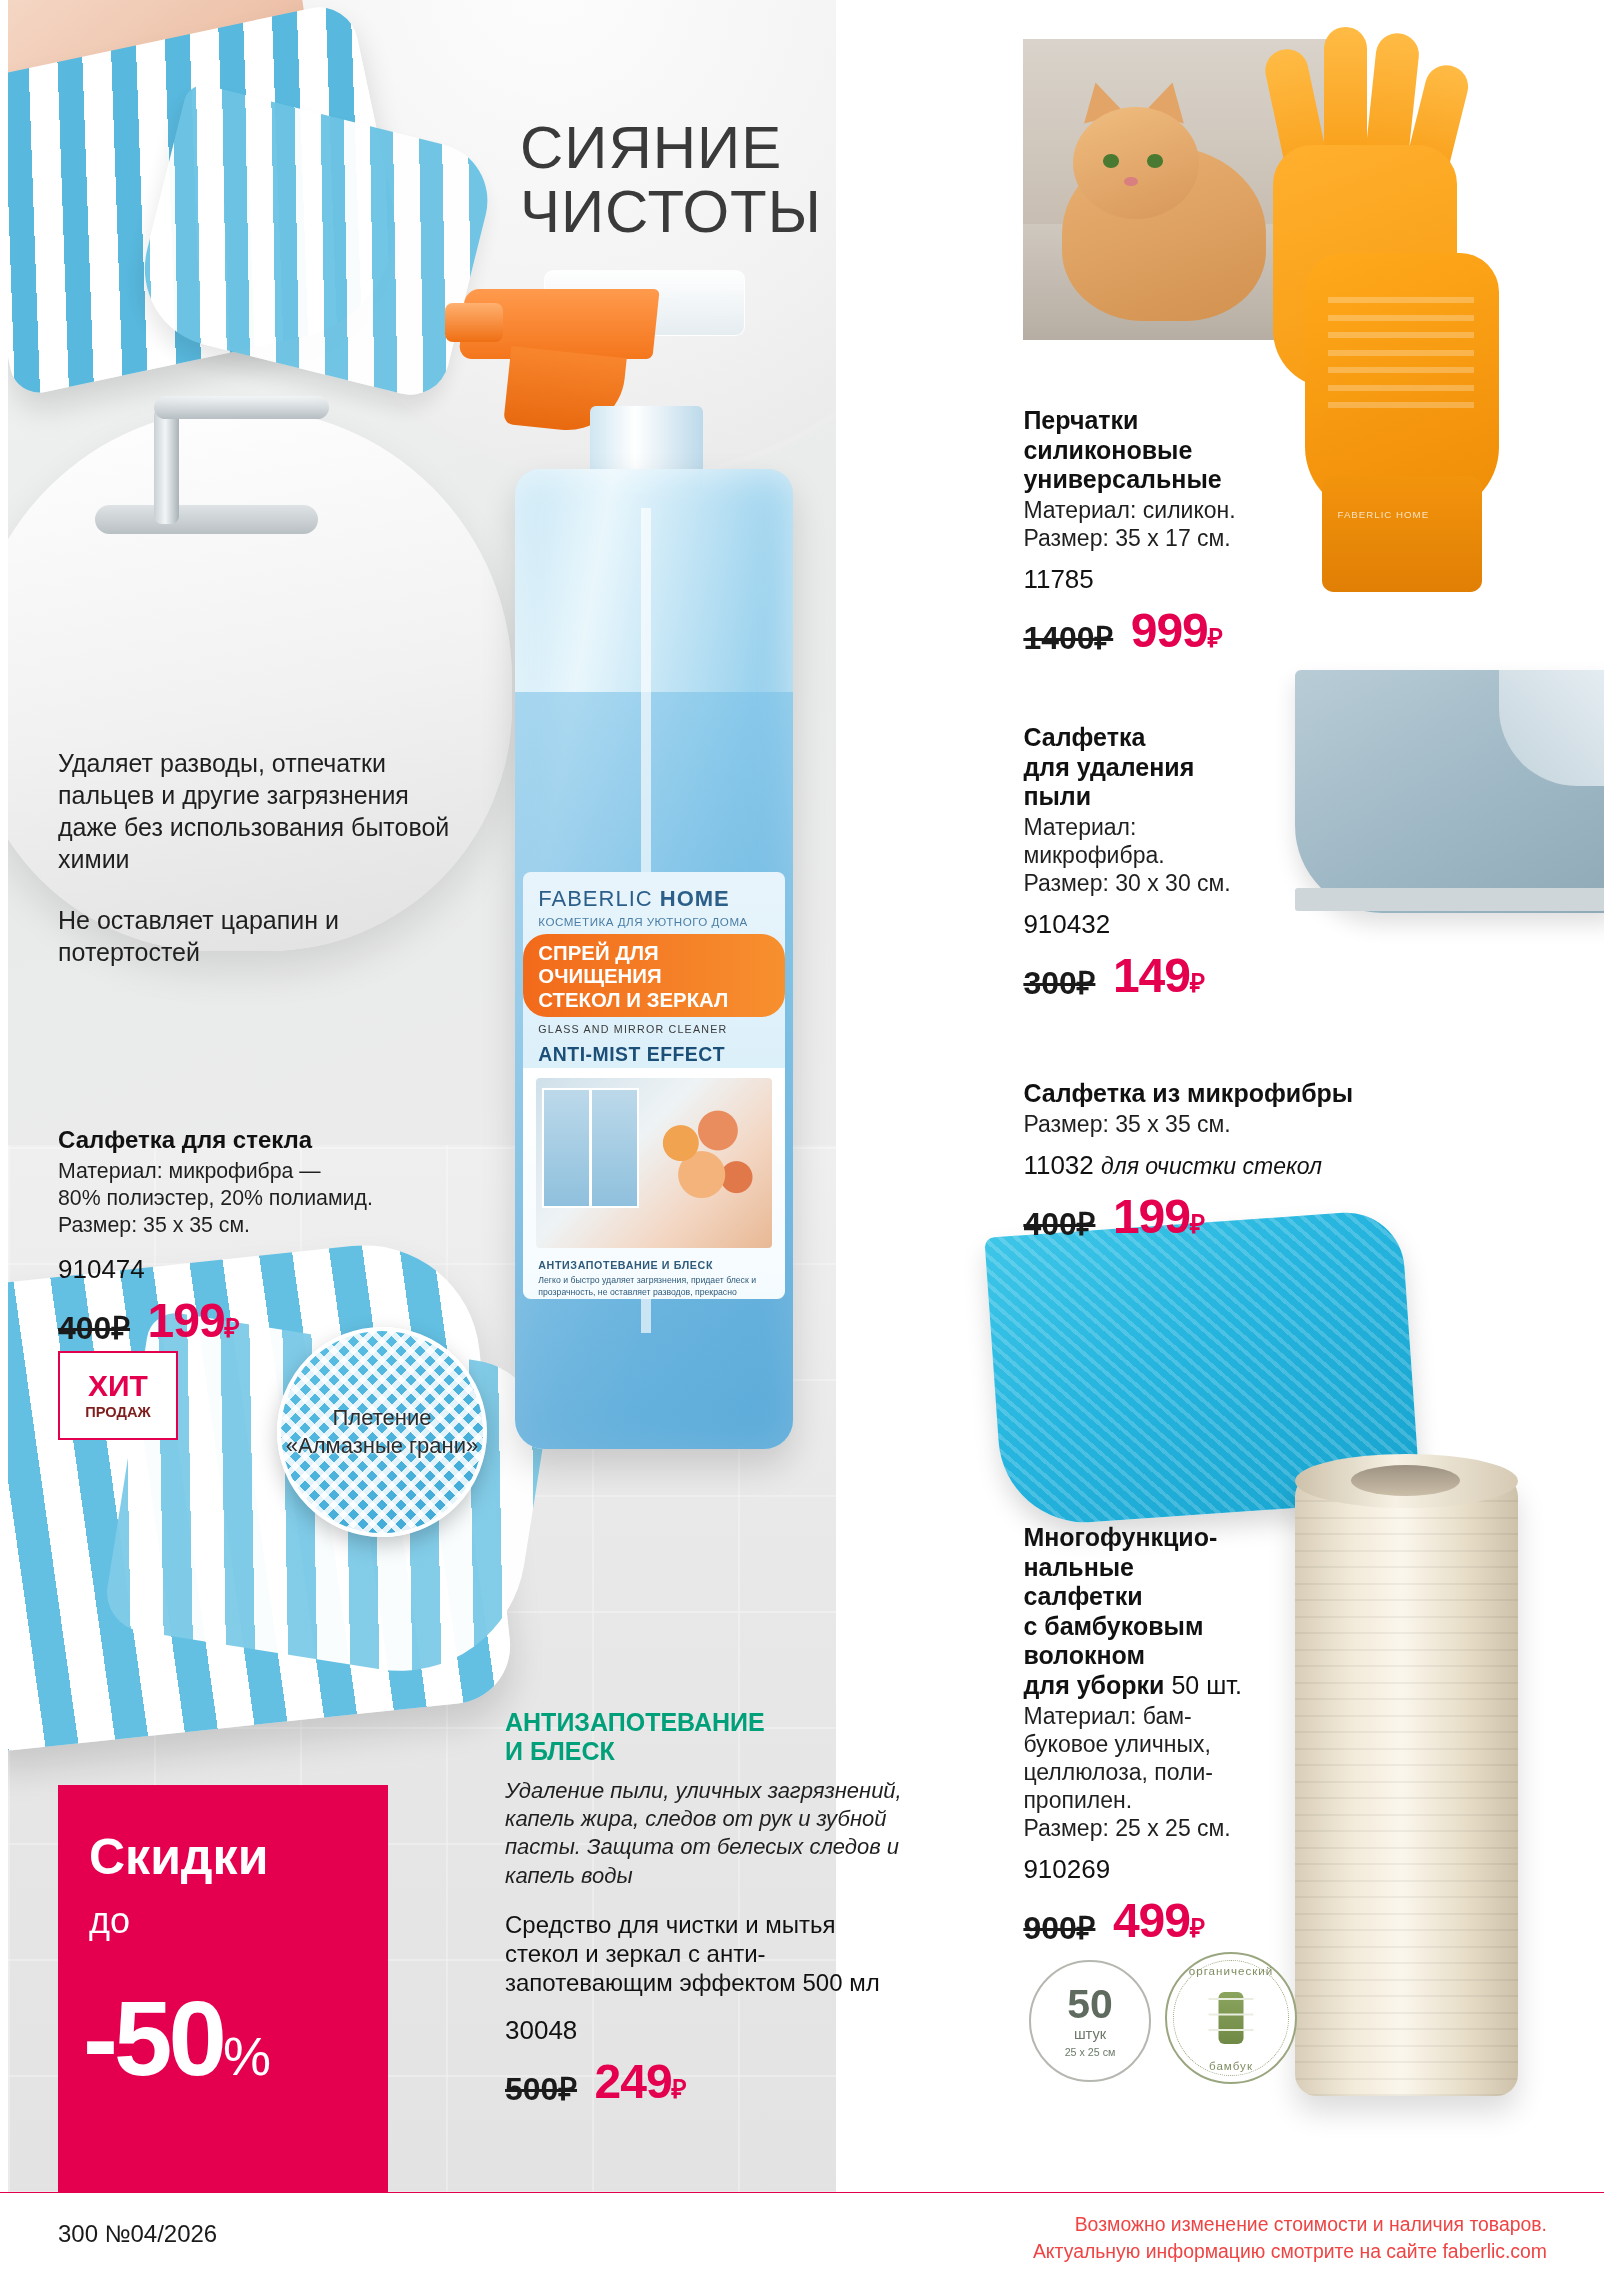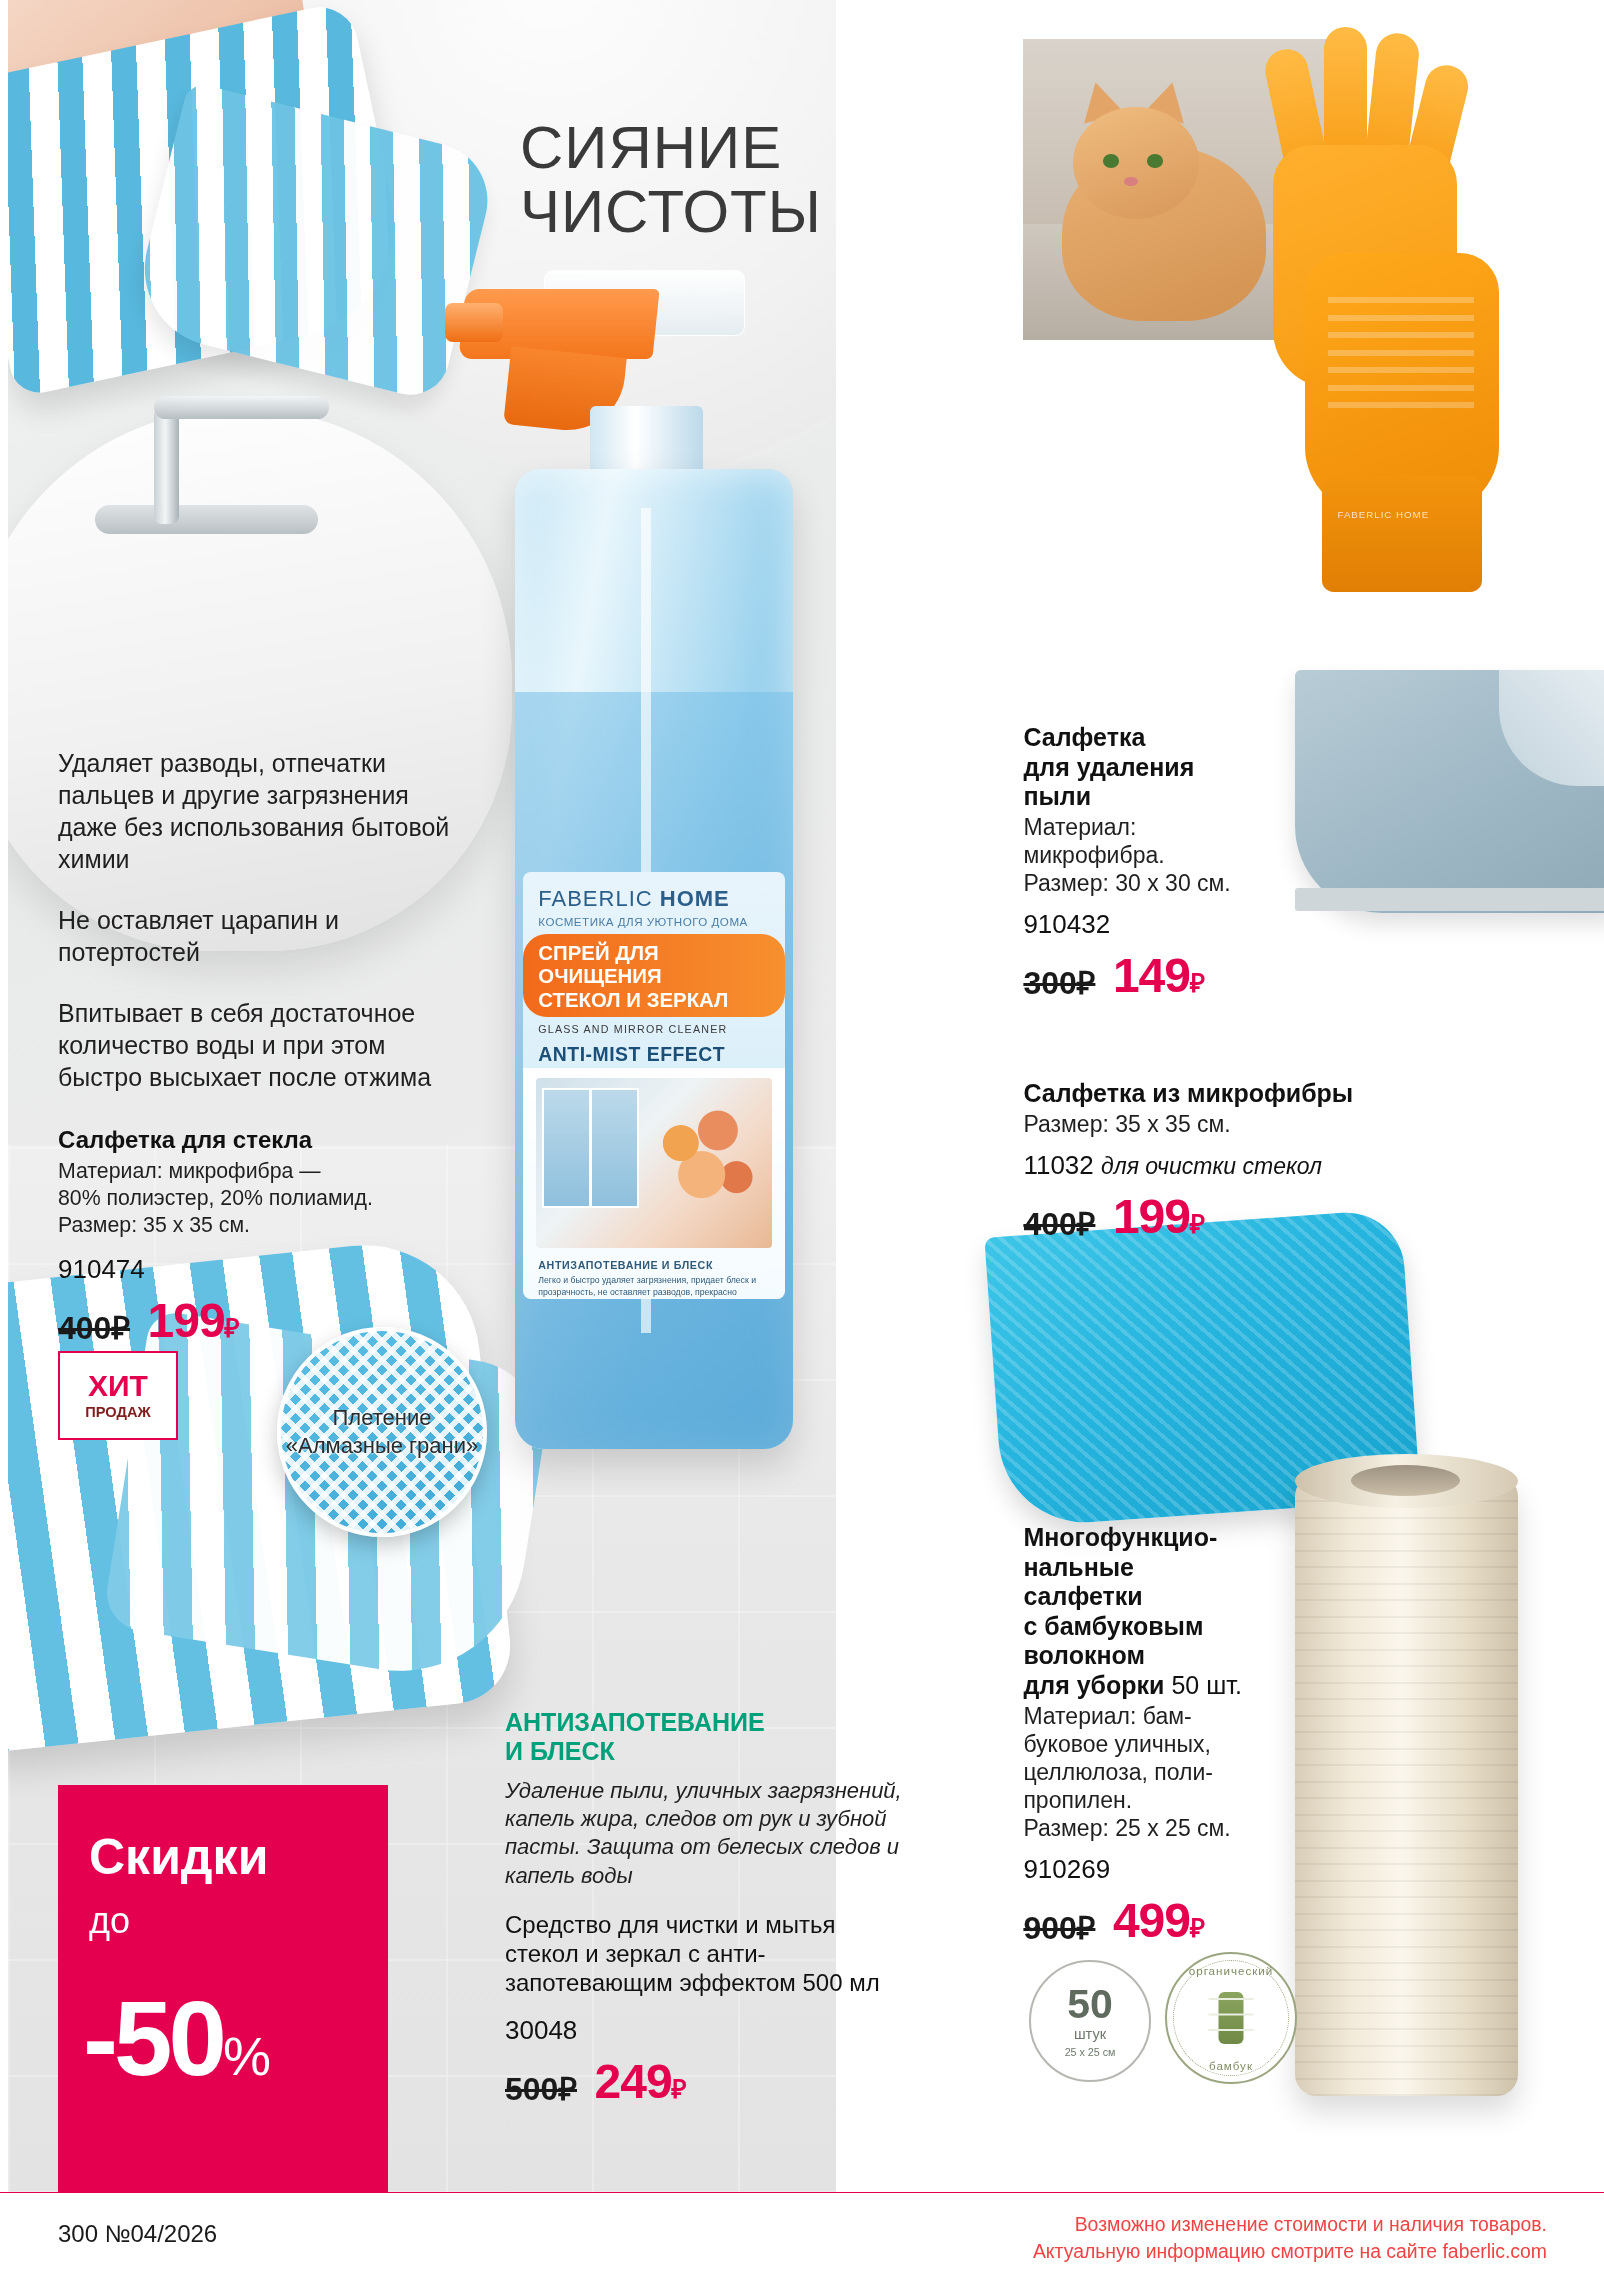--- a/index.html
+++ b/index.html
@@ -358,21 +358,20 @@
           <b>АНТИЗАПОТЕВАНИЕ И БЛЕСК</b>
           <span>Легко и быстро удаляет загрязнения, придает блеск и прозрачность, не оставляет разводов, прекрасно впитывает брызги</span>
         </div>
       </div>
     </div>
   </div>
 
   <div class="ltext">
     <p>Удаляет разводы, отпечатки пальцев и другие загрязнения даже без использования бытовой химии</p>
     <p>Не оставляет царапин и потертостей</p>
-    <p>Впитывает в себя достаточное количество воды и при этом быстро высыхает после отжима</p>
   </div>
 
   <div class="lprod">
     <h3>Салфетка для стекла</h3>
     <div class="spec">
       <div>Материал: микрофибра —</div>
       <div>80% полиэстер, 20% полиамид.</div>
       <div>Размер: 35 х 35 см.</div>
     </div>
     <div class="code">910474</div>
@@ -425,20 +424,36 @@
         <div class="fing f3"></div>
         <div class="fing f4"></div>
       <div class="palm"></div>
     </div>
     <div class="glove2">
       <div class="palm2"></div>
       <div class="nub"></div>
       <div class="cuff"></div>
     </div>
 
+    <div class="prod p1">
+      <h3>
+        <div>Перчатки</div>
+        <div>силиконовые</div>
+        <div>универсальные</div>
+      </h3>
+      <div class="spec">
+        <div>Материал: силикон.</div>
+        <div>Размер: 35 х 17 см.</div>
+      </div>
+      <div class="code">11785</div>
+      <div class="price-row">
+        <span class="old">1400₽</span>
+        <span class="new"><span>999</span><span class="rub">₽</span></span>
+      </div>
+    </div>
 
     <div class="bluecloth">
         <div class="fold"></div>
       </div>
     <div class="greyband"></div>
 
     <div class="prod p2">
       <h3>
         <div>Салфетка</div>
         <div>для удаления</div>

